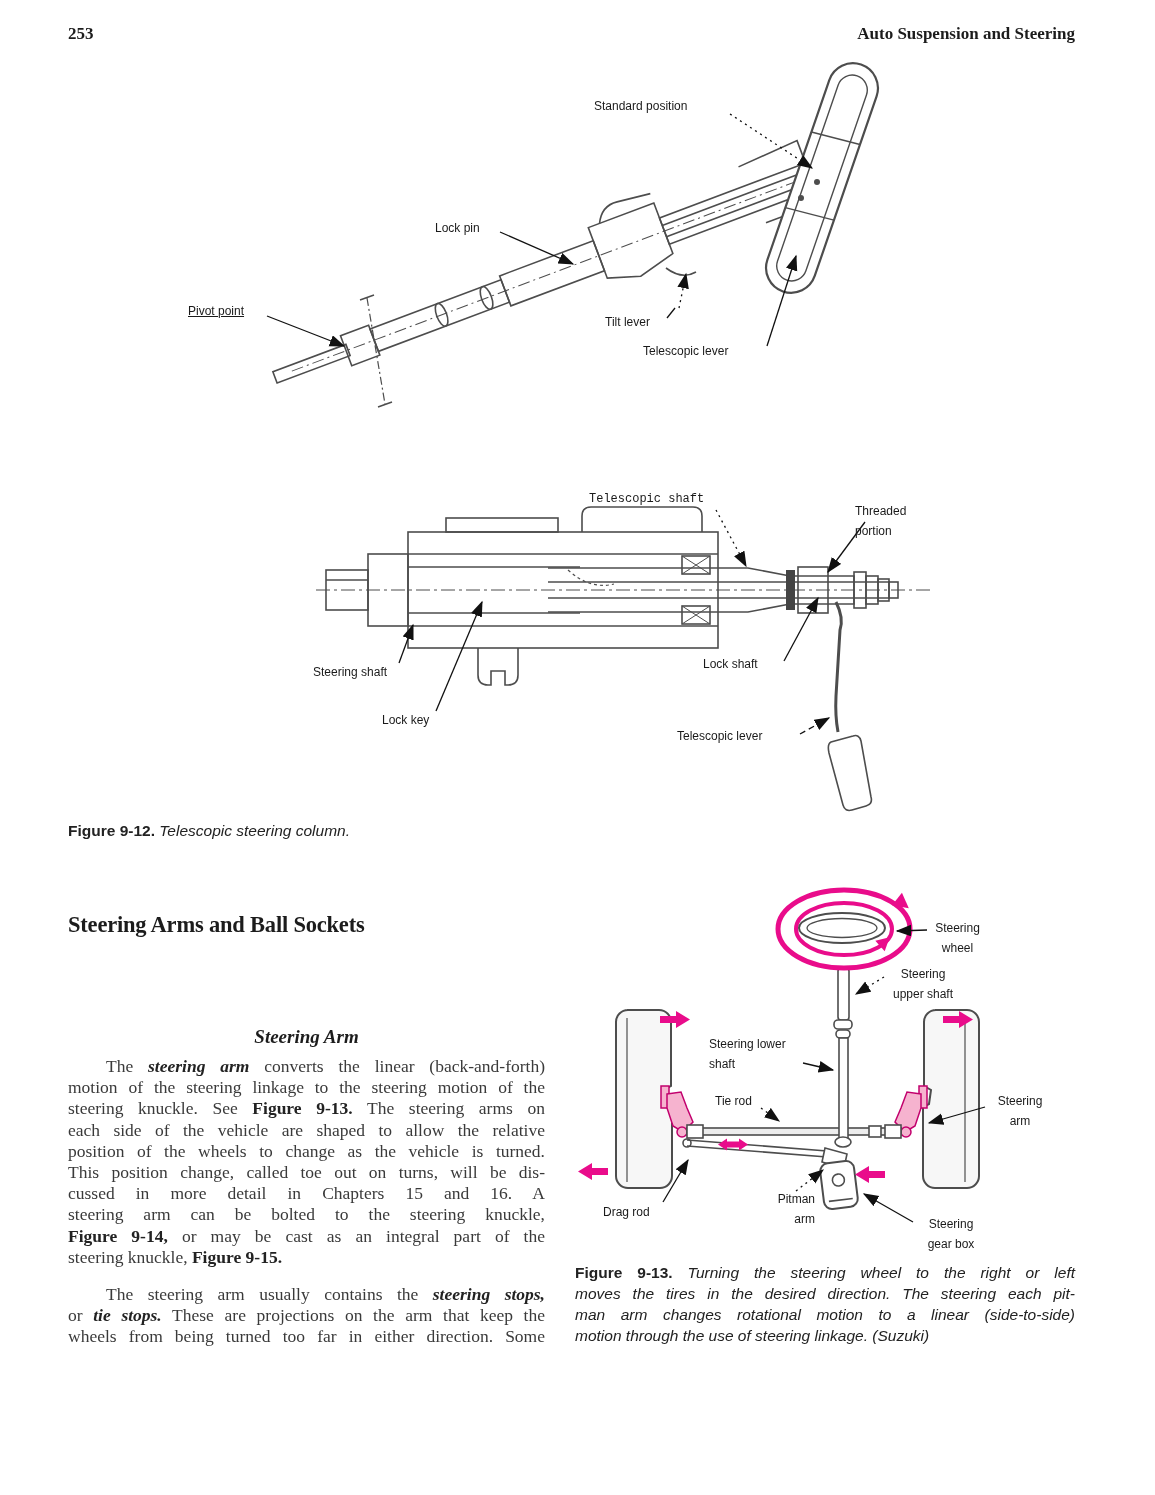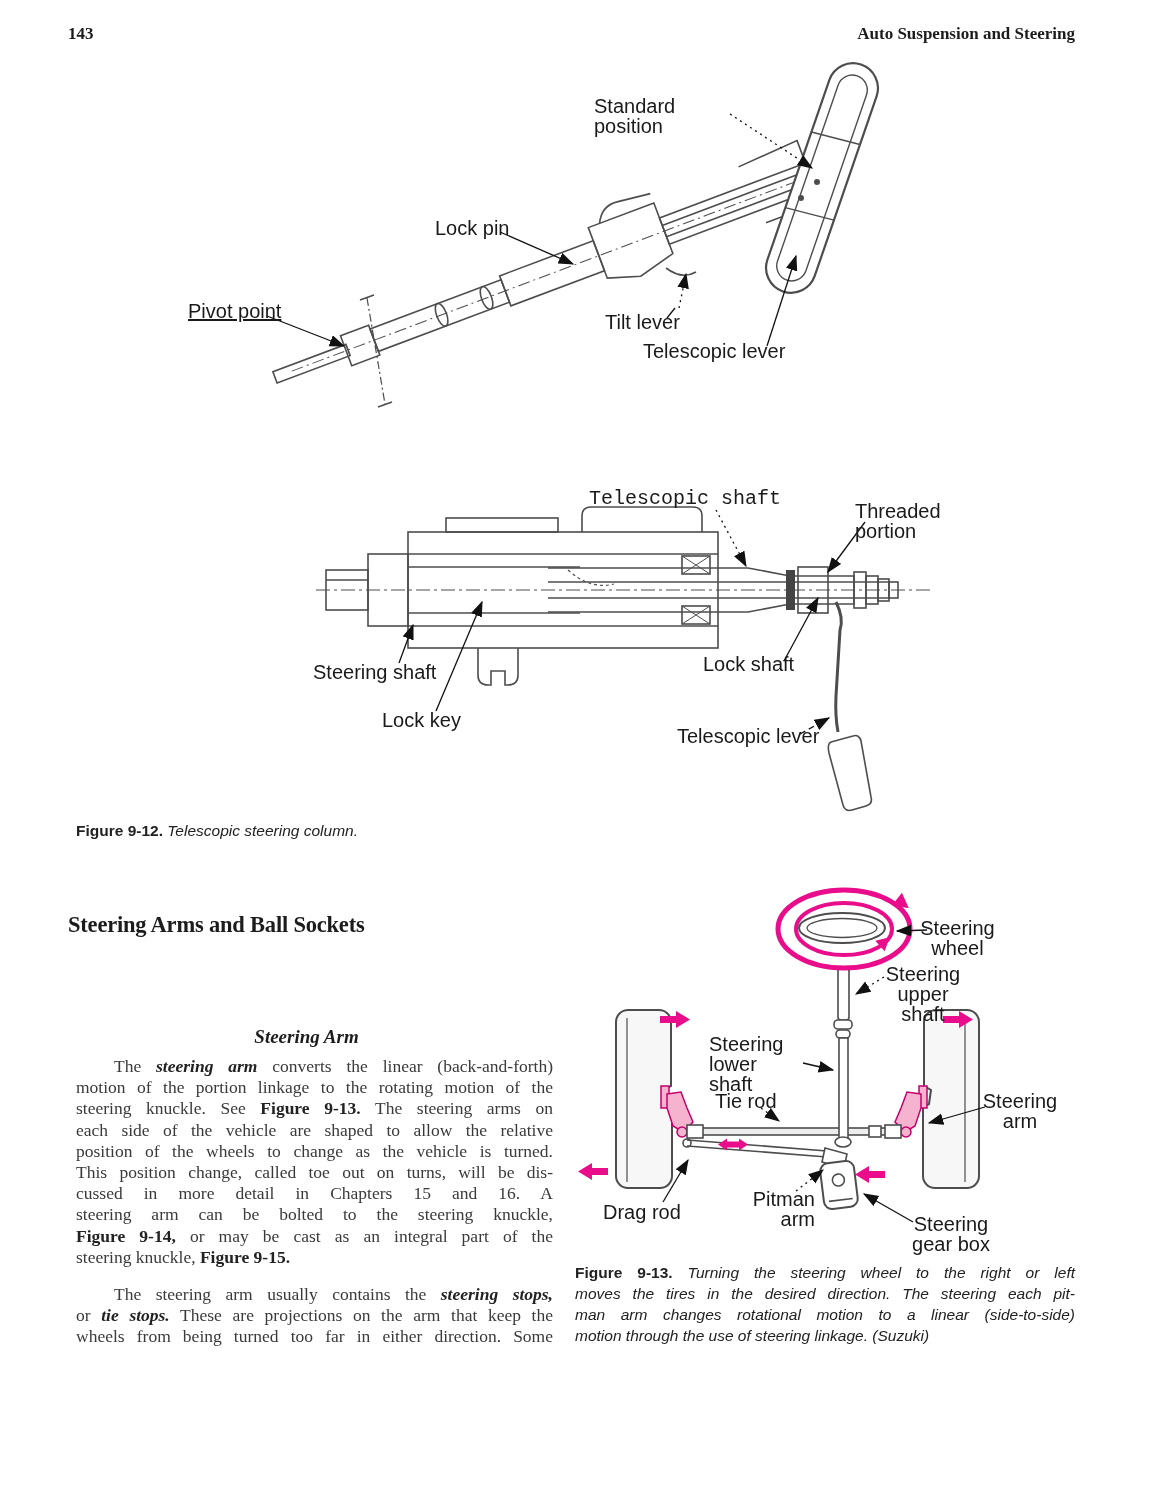--- a/index.html
+++ b/index.html
@@ -2,43 +2,43 @@
 <html><head>
 <meta charset="utf-8">
 <style>
   html,body{margin:0;padding:0;background:#ffffff;}
   .page{position:relative;width:1155px;height:1495px;background:#fff;overflow:hidden;
         font-family:"Liberation Serif",serif;color:#2b2b2b;}
   .hdr{position:absolute;top:24px;font-family:"Liberation Serif",serif;
        font-weight:bold;font-size:17px;color:#1c1c1c;}
   .fig{position:absolute;}
   .fig svg{position:absolute;left:0;top:0;}
-  .dlabel{position:absolute;font-family:"Liberation Sans",sans-serif;font-size:20px;
+  .dlabel{position:absolute;font-family:"Liberation Sans",sans-serif;font-size:12px;
           line-height:20px;color:#1a1a1a;white-space:pre-line;}
-  .textcol{position:absolute;left:68px;width:477px;font-size:17.5px;line-height:21.2px;color:#3a3a3a;margin-left:8px;}
+  .textcol{position:absolute;left:68px;width:477px;font-size:17.5px;line-height:21.2px;color:#3a3a3a;}
   .jline{text-align:justify;text-align-last:justify;}
   .jline.last{text-align-last:left;}
   .indent-first .jline:first-child{text-indent:38px;}
   .s-b{font-weight:bold;color:#222;}
   .s-i{font-style:italic;}
   .s-bi{font-weight:bold;font-style:italic;color:#222;}
   .caption{font-family:"Liberation Sans",sans-serif;font-size:15.5px;line-height:21px;color:#222;}
   .heading{position:absolute;left:68px;font-size:22.5px;font-weight:bold;color:#1c1c1c;
            font-family:"Liberation Serif",serif;letter-spacing:-0.2px;}
   .subhead{position:absolute;left:68px;width:477px;text-align:center;font-size:19px;
            font-weight:bold;font-style:italic;color:#1c1c1c;}
   .lineart{stroke:#4d4d4d;fill:none;stroke-width:1.6;}
   .leader{stroke:#111;stroke-width:1.3;fill:none;}
 </style>
 </head>
 <body>
 
 <div class="page">
 
-  <div class="hdr" style="left:68px;">143</div>
+  <div class="hdr" style="left:68px;">253</div>
   <div class="hdr" style="right:80px;">Auto Suspension and Steering</div>
 
   <div class="fig" style="left:170px;top:60px;width:740px;height:365px;">
     <svg width="740" height="365" viewBox="0 0 740 365">
       <defs>
         <marker id="arr" markerWidth="13" markerHeight="10" refX="11" refY="4.5" orient="auto">
           <path d="M0,0 L12,4.5 L0,9 Z" fill="#111"></path>
         </marker>
       </defs>
       <g class="lineart">
@@ -142,21 +142,21 @@
       <div class="jline last"><span class="s-b">Figure 9-12.</span><span class="s-i"> Telescopic steering column.</span></div>
     </div>
 
   <div class="heading" style="top:876px;margin-top:36px;">Steering Arms and Ball Sockets</div>
 
 
   <div class="subhead" style="top:1026px;">Steering Arm</div>
 
   <div class="textcol indent-first" style="top:1056px;">
       <div class="jline"><span>The </span><span class="s-bi">steering arm</span><span> converts the linear (back-and-forth)</span></div>
-      <div class="jline"><span>motion of the portion linkage to the rotating motion of the</span></div>
+      <div class="jline"><span>motion of the steering linkage to the steering motion of the</span></div>
       <div class="jline"><span>steering knuckle. See </span><span class="s-b">Figure 9-13.</span><span> The steering arms on</span></div>
       <div class="jline"><span>each side of the vehicle are shaped to allow the relative</span></div>
       <div class="jline"><span>position of the wheels to change as the vehicle is turned.</span></div>
       <div class="jline"><span>This position change, called toe out on turns, will be dis-</span></div>
       <div class="jline"><span>cussed in more detail in Chapters 15 and 16. A</span></div>
       <div class="jline"><span>steering arm can be bolted to the steering knuckle,</span></div>
       <div class="jline"><span class="s-b">Figure 9-14,</span><span> or may be cast as an integral part of the</span></div>
       <div class="jline last"><span>steering knuckle, </span><span class="s-b">Figure 9-15.</span></div>
     </div>
 

